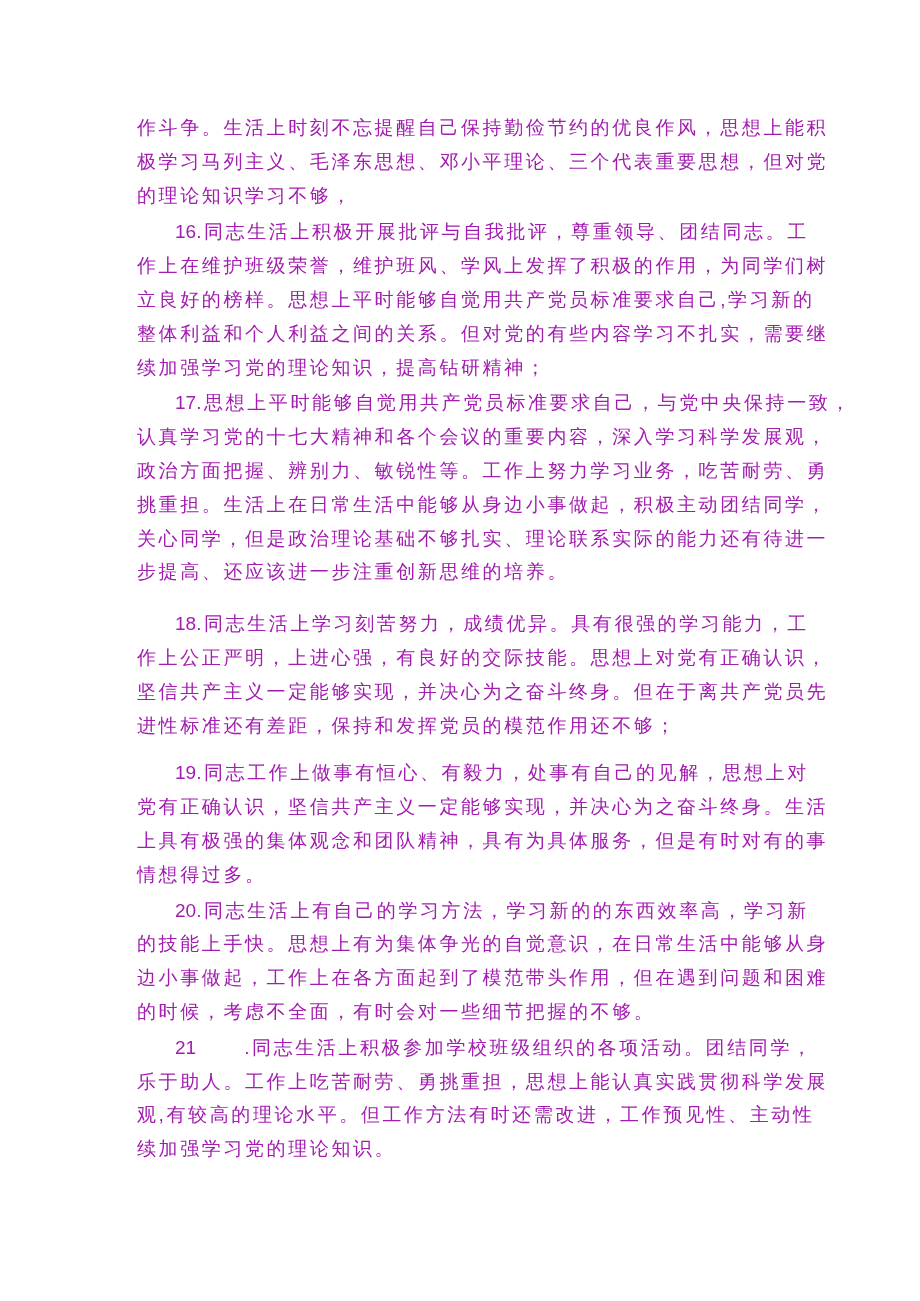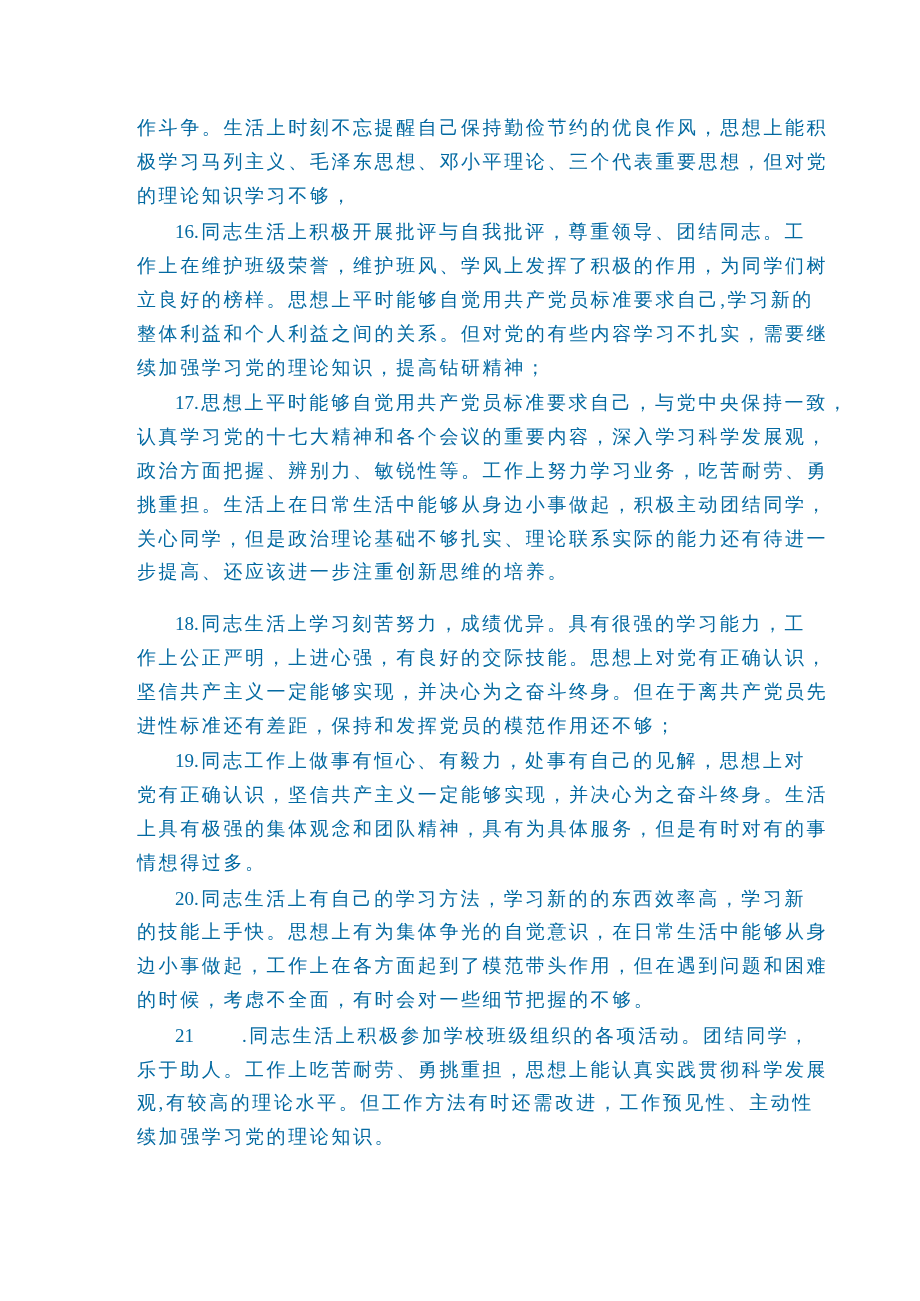--- a/index.html
+++ b/index.html
@@ -2,23 +2,23 @@
 <html><head>
   <meta charset="utf-8">
   <style>
     html, body { margin: 0; padding: 0; background: #ffffff; }
     body { width: 920px; height: 1301px; position: relative; overflow: hidden; }
     .page {
       position: absolute;
       left: 137px;
       top: 111px;
       width: 652px;
-      font-family: Liberation Serif, serif;
+      font-family: Liberation Sans, sans-serif;
       font-size: 19px;
-      color: #0369a1;
+      color: #a21caf;
       letter-spacing: 2.6px;
     }
     .para {
       margin: 0;
       line-height: 33.8px;
       text-align: justify;
       text-indent: 0;
     }
     .line { display: block; white-space: nowrap; }
     .num { letter-spacing: 0px; }
@@ -52,21 +52,21 @@
     <span class="line">步提高、还应该进一步注重创新思维的培养。</span>
   </p>
 
   <p class="para" style="margin-top:18px;">
     <span class="line" style="padding-left:38px;"><span class="num">18</span><span>.同志生活上学习刻苦努力，成绩优异。具有很强的学习能力，工</span></span>
     <span class="line">作上公正严明，上进心强，有良好的交际技能。思想上对党有正确认识，</span>
     <span class="line">坚信共产主义一定能够实现，并决心为之奋斗终身。但在于离共产党员先</span>
     <span class="line">进性标准还有差距，保持和发挥党员的模范作用还不够；</span>
   </p>
 
-  <p class="para" style="margin-top:2px;">
+  <p class="para" style="margin-top:14px;">
     <span class="line" style="padding-left:38px;"><span class="num">19</span><span>.同志工作上做事有恒心、有毅力，处事有自己的见解，思想上对</span></span>
     <span class="line">党有正确认识，坚信共产主义一定能够实现，并决心为之奋斗终身。生活</span>
     <span class="line">上具有极强的集体观念和团队精神，具有为具体服务，但是有时对有的事</span>
     <span class="line">情想得过多。</span>
   </p>
 
   <p class="para" style="margin-top:2px;">
     <span class="line" style="padding-left:38px;"><span class="num">20</span><span>.同志生活上有自己的学习方法，学习新的的东西效率高，学习新</span></span>
     <span class="line">的技能上手快。思想上有为集体争光的自觉意识，在日常生活中能够从身</span>
     <span class="line">边小事做起，工作上在各方面起到了模范带头作用，但在遇到问题和困难</span>

